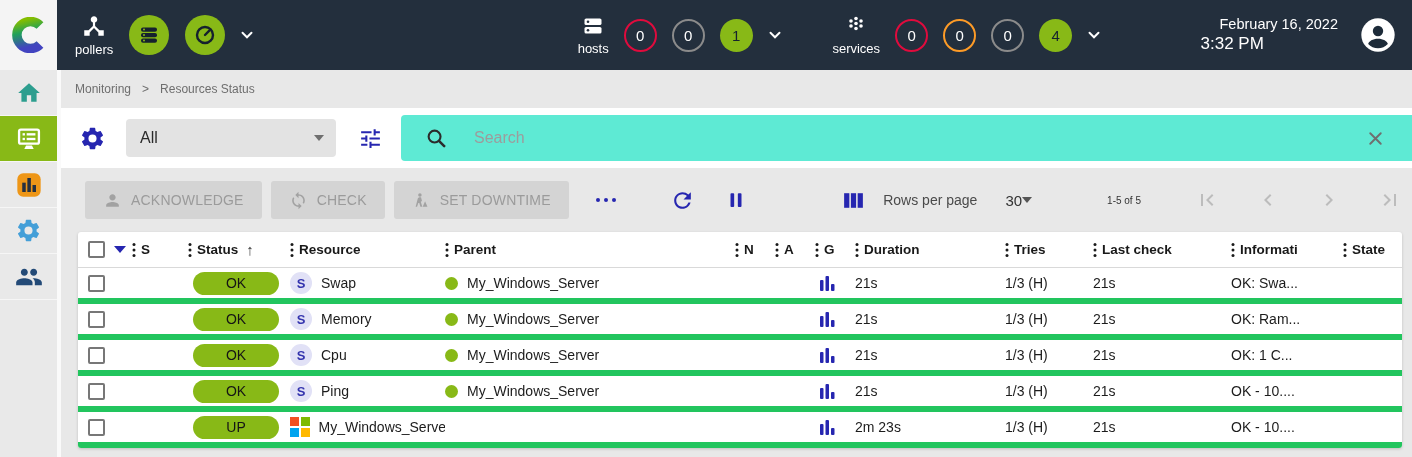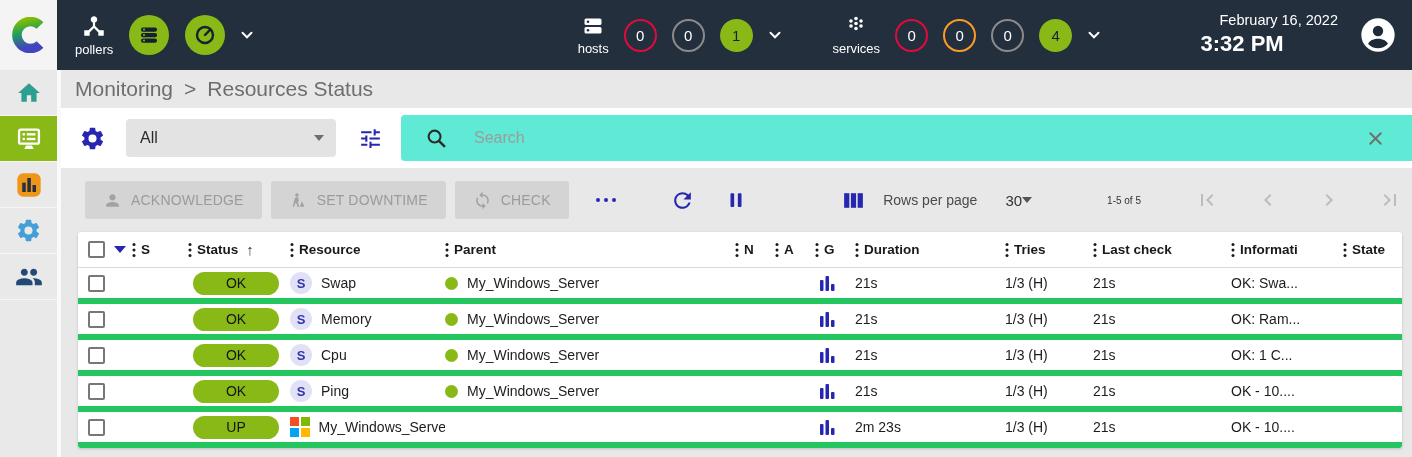--- a/index.html
+++ b/index.html
@@ -25,28 +25,28 @@
                display:flex; align-items:center; justify-content:center; margin-left:16px; }
   .counter { width:33px; height:33px; border-radius:50%; display:flex; align-items:center;
              justify-content:center; font-size:15px; margin-left:15px; color:#fff; }
   .ring-red    { border:2px solid #e00b3d; }
   .ring-orange { border:2px solid #fd9b27; }
   .ring-gray   { border:2px solid #8b8b8b; }
   .filled-green{ background:#88b917; color:#16222e; }
   .chev { margin-left:13px; display:flex; }
   .clock { line-height:1.3; }
   .clock .date { font-size:14.5px;padding-left:19px; }
-  .clock .time { font-size:22px; font-weight:bold; }
+  .clock .time { font-size:17px; font-weight:normal; }
   .avatar { width:40px; height:40px; margin-left:20px; }
 
   .main-body { flex:1; border-left:4px solid #fafafa; display:flex; flex-direction:column; min-width:0; }
 
   
   .breadcrumb { height:38px; background:#e8e8e8; display:flex; align-items:center;
-                padding-left:14px; gap:11px; color:#6e6e6e; font-size:21px; }
+                padding-left:14px; gap:11px; color:#6e6e6e; font-size:12px; }
 
   
   .filter-row { height:60px; background:#fff; display:flex; align-items:center; padding-left:18px; }
   .scope-select { width:210px; height:38px; background:#e3e3e3; border-radius:4px; margin-left:20px;
                   display:flex; align-items:center; padding:0 12px 0 14px; font-size:16px; color:#2b2b2b;
                   cursor:pointer; }
   .caret-down { width:0; height:0; border-left:5px solid transparent; border-right:5px solid transparent;
                 border-top:6px solid #6f6f6f; margin-left:auto; }
   .tune-wrap { margin:0 18px 0 22px; display:flex; }
   .searchbox { flex:1; height:46px; background:#5eead4; border-radius:4px 0 0 4px;
@@ -290,31 +290,31 @@
 
         <div class="toolbar">
           <button class="tb-btn">
             <svg width="19" height="19" viewBox="0 0 24 24">
               <path fill="#a2a2a2" d="M12 12c2.21 0 4-1.79 4-4s-1.79-4-4-4-4 1.79-4 4 1.79 4 4 4zm0 2c-2.67 0-8 1.34-8 4v2h16v-2c0-2.66-5.33-4-8-4z"></path>
             </svg>
             <span>ACKNOWLEDGE</span>
           </button>
           <button class="tb-btn">
             <svg width="19" height="19" viewBox="0 0 24 24">
+              <path fill="#a2a2a2" d="M12 4V1L8 5l4 4V6c3.31 0 6 2.69 6 6 0 1.01-.25 1.97-.7 2.8l1.46 1.46A7.93 7.93 0 0 0 20 12c0-4.42-3.58-8-8-8zm0 14c-3.31 0-6-2.69-6-6 0-1.01.25-1.97.7-2.8L5.24 7.74A7.93 7.93 0 0 0 4 12c0 4.42 3.58 8 8 8v3l4-4-4-4v3z"></path>
+            </svg>
+            <span>CHECK</span>
+          </button>
+          <button class="tb-btn">
+            <svg width="19" height="19" viewBox="0 0 24 24">
               <circle cx="10" cy="5" r="2.2" fill="#a2a2a2"></circle>
               <path fill="#a2a2a2" d="M9 8h2.4l1.2 4.5-1.5 1.2L13 20h-2.4l-1.4-5H8l-1.6 5H4.6L7.4 9.2z"></path>
               <path fill="#a2a2a2" d="M16.5 13l3 7h-6z"></path>
             </svg>
             <span>SET DOWNTIME</span>
-          </button>
-          <button class="tb-btn">
-            <svg width="19" height="19" viewBox="0 0 24 24">
-              <path fill="#a2a2a2" d="M12 4V1L8 5l4 4V6c3.31 0 6 2.69 6 6 0 1.01-.25 1.97-.7 2.8l1.46 1.46A7.93 7.93 0 0 0 20 12c0-4.42-3.58-8-8-8zm0 14c-3.31 0-6-2.69-6-6 0-1.01.25-1.97.7-2.8L5.24 7.74A7.93 7.93 0 0 0 4 12c0 4.42 3.58 8 8 8v3l4-4-4-4v3z"></path>
-            </svg>
-            <span>CHECK</span>
           </button>
           <button class="icon-btn" style="margin-left:16px">
             <svg width="24" height="10" viewBox="0 0 24 10">
               <circle cx="4" cy="5" r="2" fill="#2626b0"></circle>
                 <circle cx="12" cy="5" r="2" fill="#2626b0"></circle>
                 <circle cx="20" cy="5" r="2" fill="#2626b0"></circle>
             </svg>
           </button>
           <button class="icon-btn" style="margin-left:52px">
             <svg width="25" height="25" viewBox="0 0 24 24">

